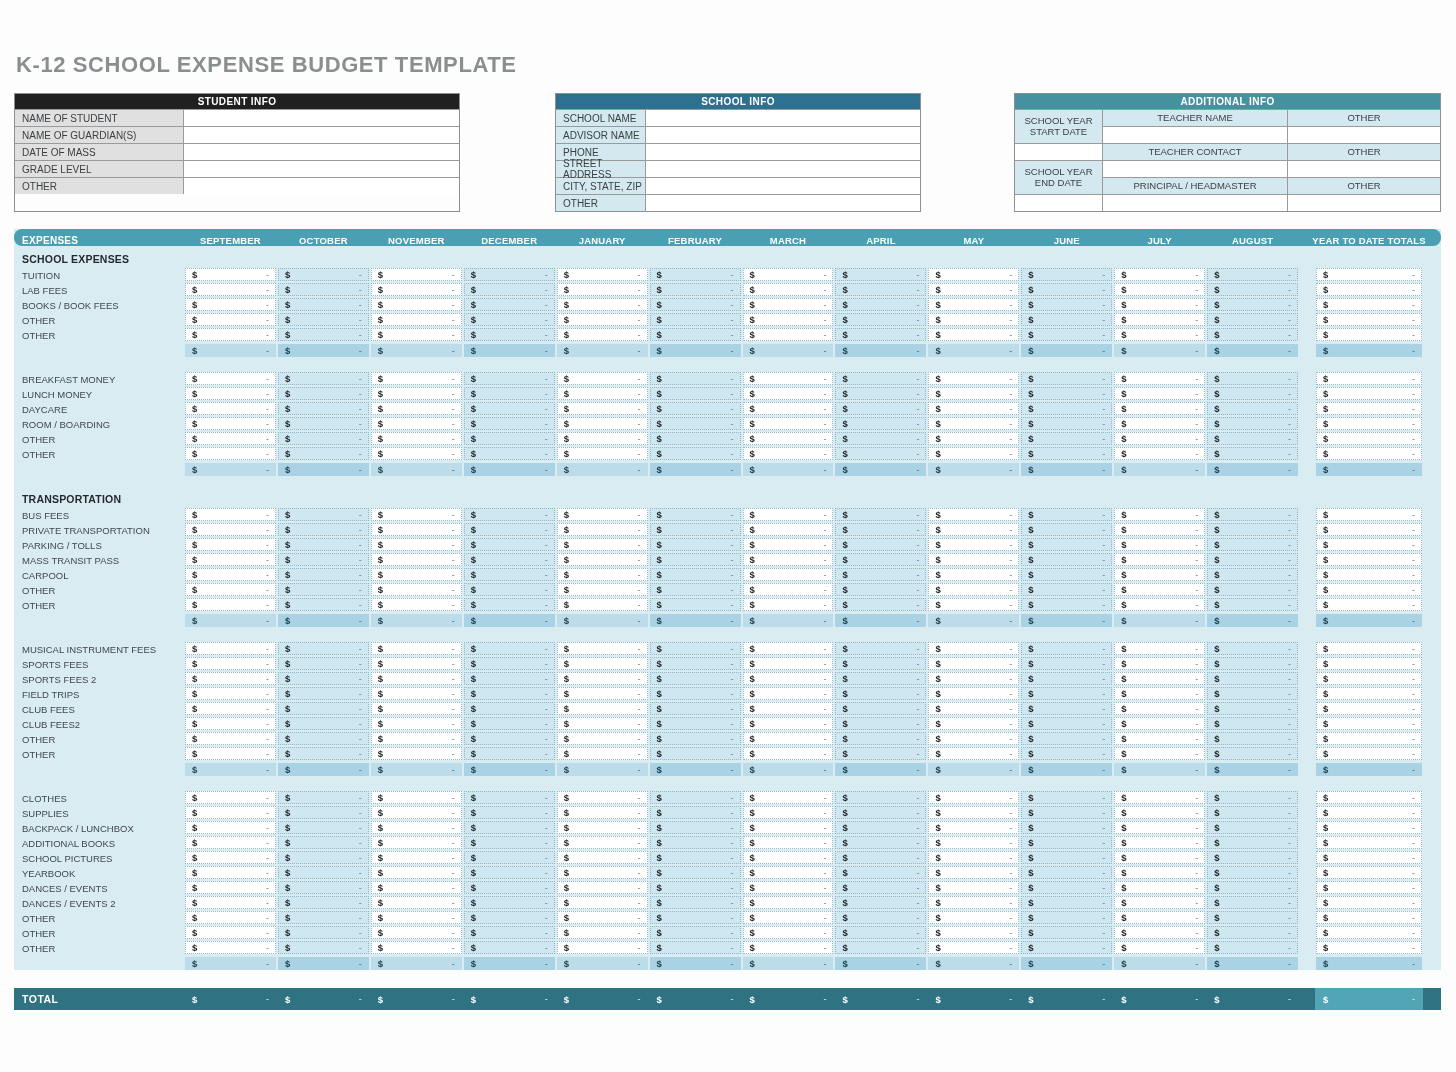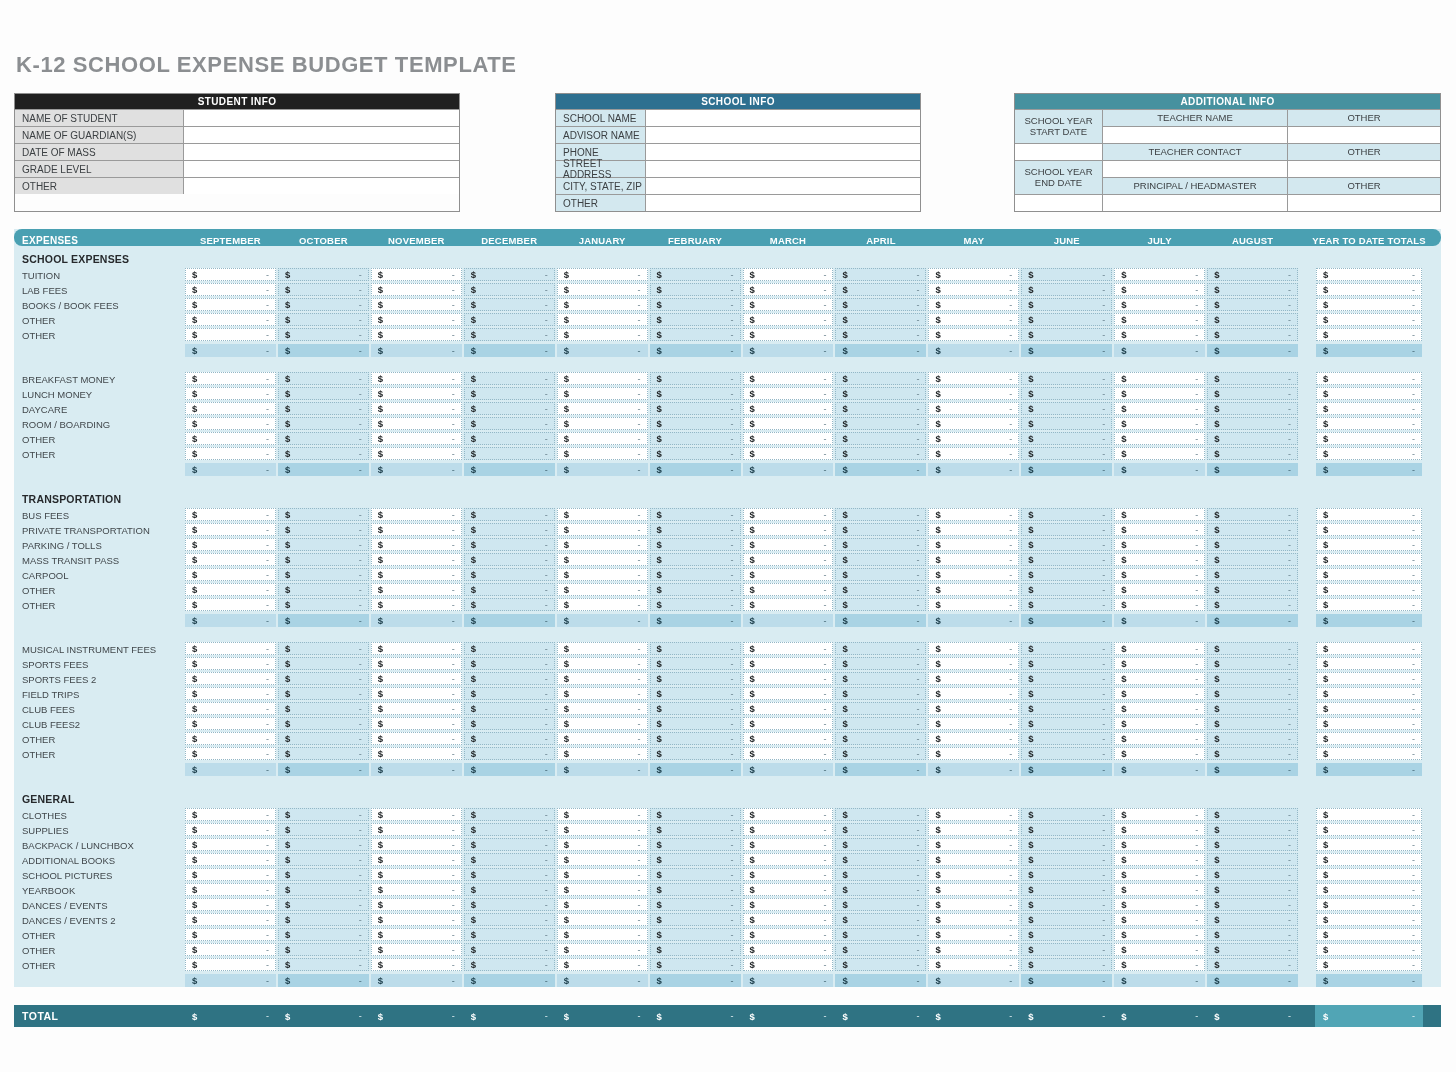--- a/index.html
+++ b/index.html
@@ -2742,23 +2742,20 @@
           <div class="ytdwrap">
             <div class="cell sub alt">
               <div class="cur" style="display: inline;">$</div>
               <div class="val" style="display: inline;">-</div>
             </div>
           </div>
           <div class="rpad"></div>
         </div>
       </div>
       <div class="bsection">
-        <div class="brow sec-title">
-          <div class="col-label">GENERAL</div>
-        </div>
         <div class="brow drow">
           <div class="col-label rowlab">CLOTHES</div>
           <div class="mwrap">
             <div class="cell">
               <div class="cur" style="display: inline;">$</div>
               <div class="val" style="display: inline;">-</div>
             </div>
           </div>
           <div class="mwrap">
             <div class="cell alt">

